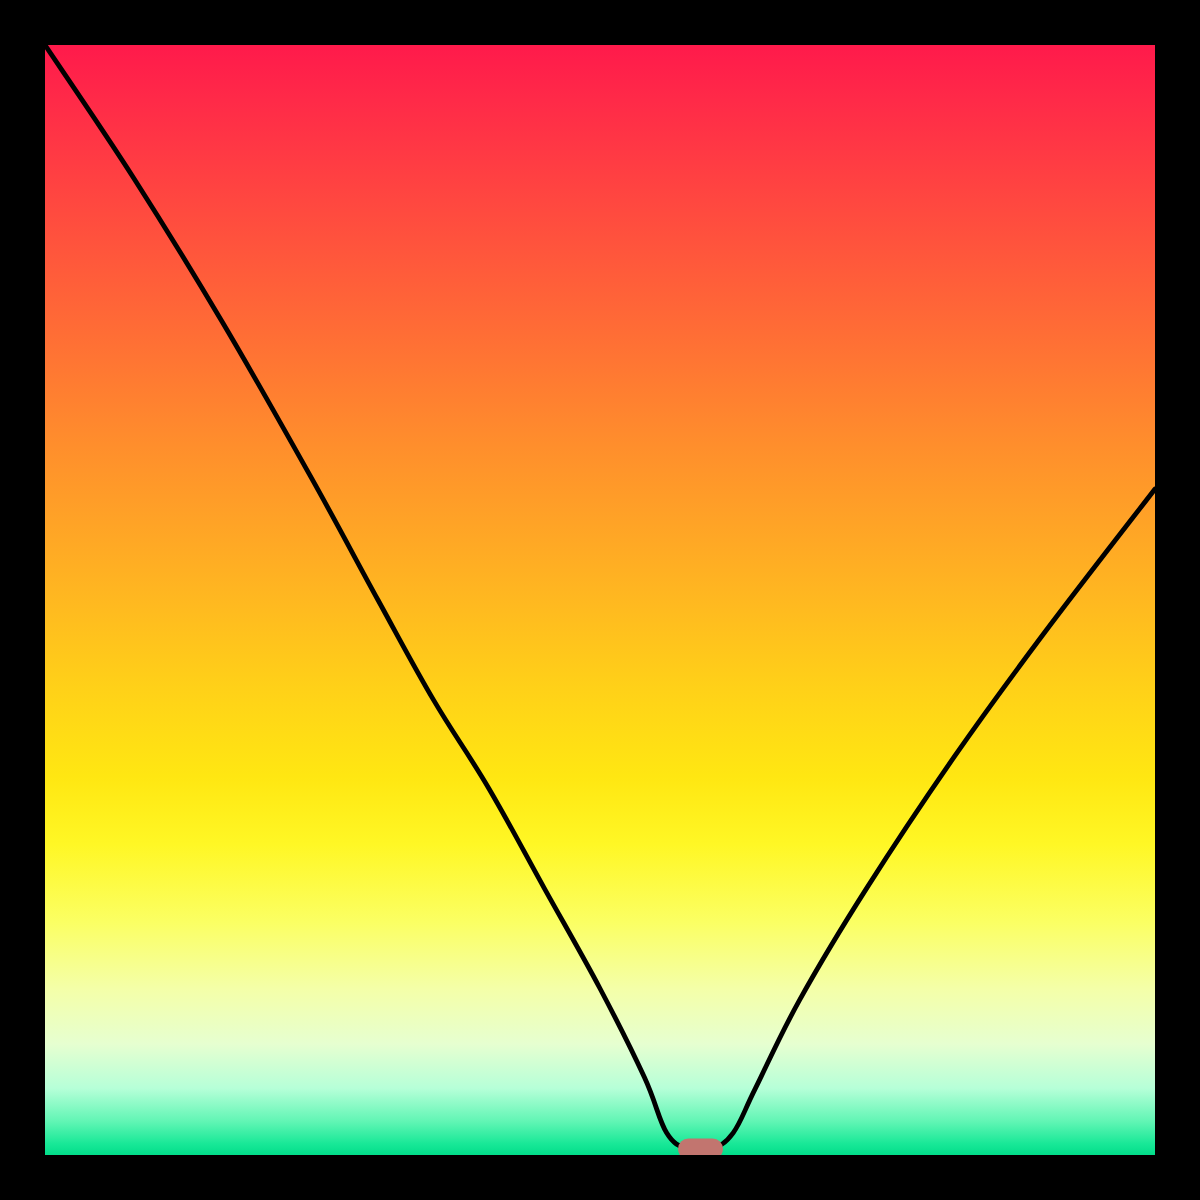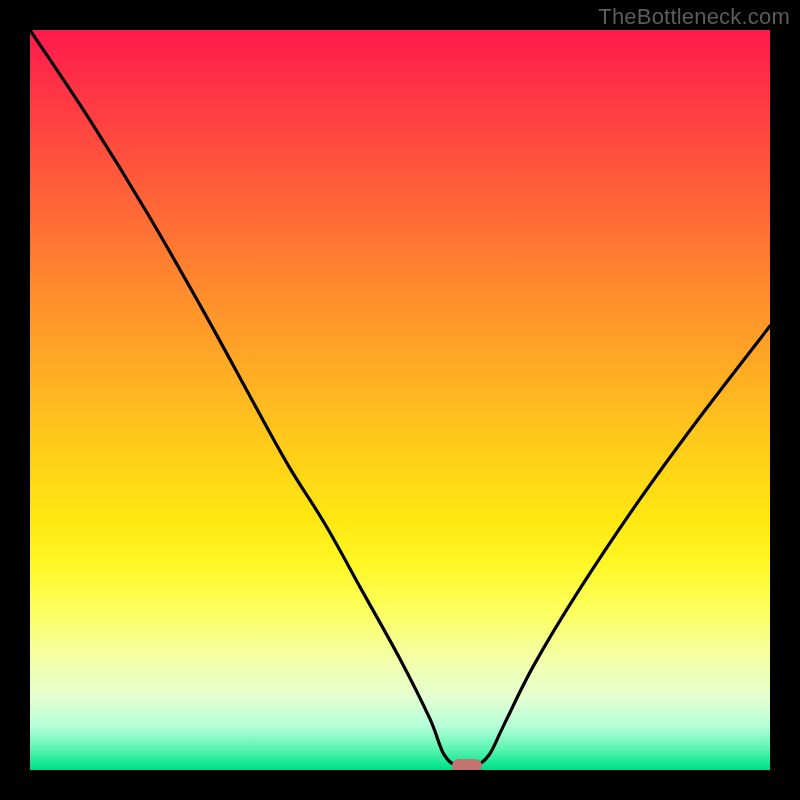--- a/index.html
+++ b/index.html
@@ -71,21 +71,20 @@
     border-radius: 7px;
     background: #c2756f;
     z-index: 4;
     transform: translate(-50%, -50%);
   }
 </style>
 </head>
 <body>
 
 <div class="frame">
-  <div class="watermark">TheBottleneck.com</div>
 
   <div class="plot-area">
     <div class="gradient-bg"></div>
 
     <svg class="curve-svg" viewBox="0 0 740 740" preserveAspectRatio="none">
       <path id="curve-path" d="M 0,0 C 10.656,15.983999999999991 37.888000000000005,55.49999999999996 59.2,88.79999999999995 C 80.512,122.09999999999995 97.08800000000001,149.036 118.4,185 C 139.712,220.964 158.952,255.3 177.6,288.6 C 196.248,321.90000000000003 207.348,343.36 222,370 C 236.652,396.64 245.68,413.956 259,436.6 C 272.32,459.244 282.68,473.15599999999995 296,495.79999999999995 C 309.32,518.444 319.68,538.424 333,562.4 C 346.32,586.376 358.012,606.356 370,629 C 381.988,651.644 391.608,670.884 399.6,688.2 C 407.59200000000004,705.5160000000001 409.07200000000006,716.542 414.40000000000003,725.2 C 419.728,733.8580000000001 423.872,734.302 429.2,736.3 C 434.52799999999996,738.2979999999999 438.67199999999997,738.2979999999999 444,736.3 C 449.32800000000003,734.302 453.472,732.5260000000001 458.8,725.2 C 464.12800000000004,717.874 465.608,711.5840000000001 473.6,695.6 C 481.59200000000004,679.616 489.88000000000005,660.376 503.20000000000005,636.4 C 516.5200000000001,612.424 528.952,591.704 547.6,562.4 C 566.248,533.096 585.4879999999999,504.236 606.8,473.6 C 628.112,442.96400000000006 642.024,424.16800000000006 666,392.20000000000005 C 689.976,360.232 726.68,313.31600000000003 740,296" fill="none" stroke="#000" stroke-width="3.2" stroke-linecap="round" stroke-linejoin="round"></path>
     </svg>
 
     <div id="marker" class="marker" style="left: 436.6px; top: 736.3px;"></div>
   </div>

